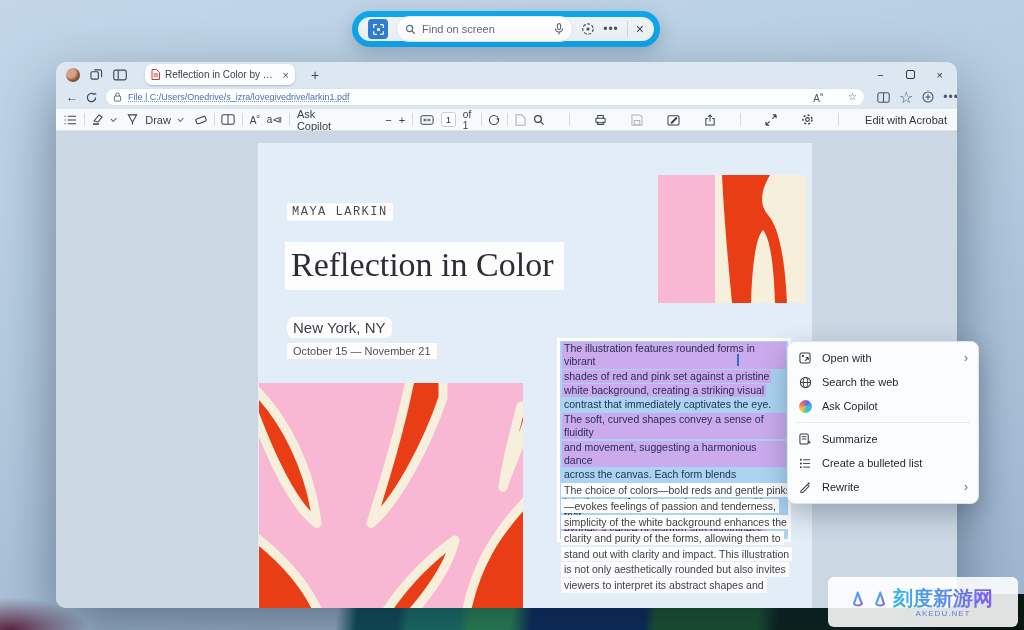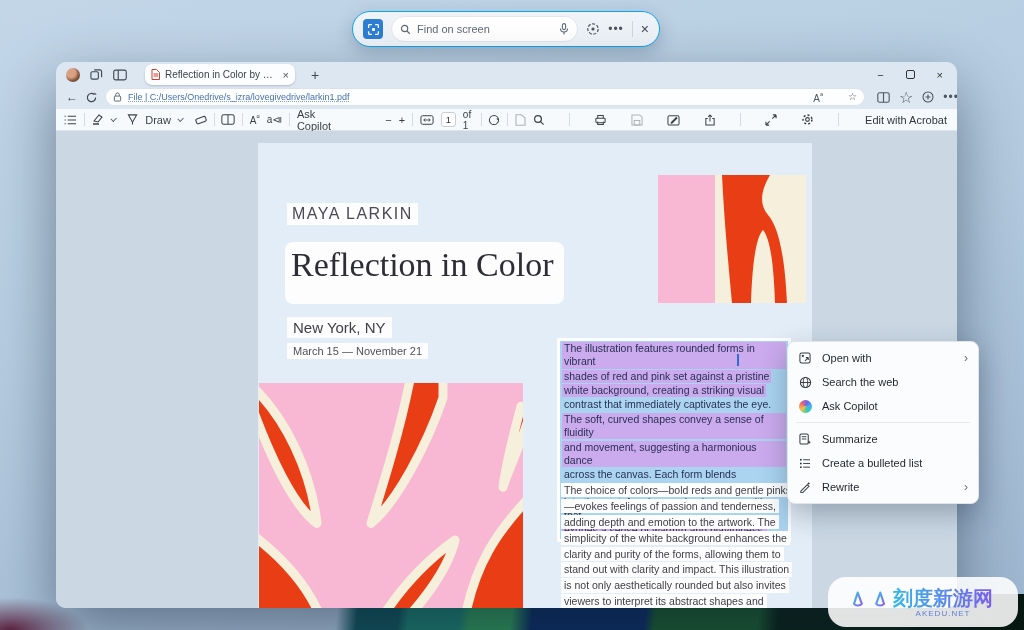--- a/index.html
+++ b/index.html
@@ -10,21 +10,21 @@
   
   .waves { position:absolute; left:0; right:0; bottom:0; height:36px;
     background:
       radial-gradient(120px 50px at 1% 100%, #5b2340 0%, rgba(91,35,64,0) 65%),
       linear-gradient(97deg, rgba(0,0,0,0) 0 33%, #12535c 35% 39%, #1d7a6e 40% 45%,
         #2f8f5a 46% 50%, #0d2f63 52% 63%, #1c5a33 64% 74%, #0b241a 76% 88%, #071812 90% 100%);
   }
 
   
   .find-bar { position:absolute; left:352px; top:11px; width:308px; height:36px;
-    background:#eef3f8; border:1px solid #0ea5e9; border-radius:18px;
+    background:#eef3f8; border:6px solid #0ea5e9; border-radius:18px;
     box-shadow:0 6px 18px rgba(30,50,80,.25); display:flex; align-items:center; padding:0 10px; gap:8px; }
   .fb-appicon { width:20px; height:20px; border-radius:4px; background:#2e7ed3; flex:0 0 auto;
     display:flex; align-items:center; justify-content:center; }
   .fb-search { flex:1; height:26px; background:#fff; border:1px solid #e2e7ed; border-radius:13px;
     display:flex; align-items:center; padding:0 8px; gap:6px; }
   .fb-search .ph { font-size:11px; color:#5f6b76; flex:1; }
   .fb-dots { font-size:12px; color:#4c565f; letter-spacing:1px; }
   .fb-sep { width:1px; height:16px; background:#cfd6dd; }
   .fb-x { font-size:14px; color:#3f4850; }
   .icon-btn { display:flex; align-items:center; justify-content:center; cursor:default; }
@@ -67,24 +67,24 @@
   .gray { opacity:.38; }
   .pt-zoomgap { width:58px; }
   .pt-right { margin-left:auto; display:flex; align-items:center; gap:24px; }
   .acrobat { font-size:11px; color:#30363c; margin:0 4px 0 2px; white-space:nowrap; }
 
   .viewer { flex:1; background:#cbd8e4; position:relative; overflow:hidden; }
   .page { position:absolute; left:202px; top:12px; width:554px; height:480px; background:#e3edf7; }
 
   .whitebox { background:#fdfdfe; display:inline-block; }
   .doc-author { position:absolute; left:29px; top:60px; padding:2px 5px;
-    font-family:Liberation Sans, sans-serif; font-size:16px; letter-spacing:1.5px; color:#4a4a52; }
-  .doc-title { position:absolute; left:27px; top:99px; padding:4px 10px 20px 6px;
-    font-family:"Liberation Serif", serif; font-size:34px; color:#2d2d35;border-radius:8px; }
-  .doc-loc { position:absolute; left:29px; top:174px; padding:2px 6px; font-size:15px; color:#3e3e46; }
+    font-family:Liberation Mono, monospace; font-size:12px; letter-spacing:1.5px; color:#4a4a52; }
+  .doc-title { position:absolute; left:27px; top:99px; padding:4px 10px 6px 6px;
+    font-family:"Liberation Serif", serif; font-size:34px; color:#2d2d35; }
+  .doc-loc { position:absolute; left:29px; top:174px; padding:2px 6px; font-size:15px; color:#3e3e46;border-radius:7px; }
   .doc-dates { position:absolute; left:29px; top:200px; padding:2px 6px; font-size:11px; color:#50505a; }
 
   .art { position:absolute; }
   .art-top { left:400px; top:32px; width:148px; height:128px; }
   .art-bottom { left:1px; top:240px; width:264px; height:240px; }
   .art svg { width:100%; height:100%; display:block; }
 
   .p1 { position:absolute; left:302px; top:198px; width:228px; background:#abd4f1; padding:1px 2px; }
   .p1 .ln { display:block; width:fit-content; font-size:10.5px; line-height:13.3px;
     color:#273055; padding:0 2px; margin-bottom:1.1px; }
@@ -103,21 +103,21 @@
   .ctx-item { height:24px; display:flex; align-items:center; gap:10px; padding:0 10px;
     font-size:11px; color:#1f2429; }
   .ctx-ic { width:14px; height:14px; flex:0 0 auto; display:flex; align-items:center; justify-content:center; }
   .ctx-label { flex:1; white-space:nowrap; }
   .ctx-short { font-size:10px; color:#6b7178; }
   .ctx-sub { font-size:12px; color:#6b7178; }
   .ctx-sep { height:1px; background:#e6e9ed; margin:4px 8px; }
 
   
   .wm { position:absolute; left:828px; top:577px; width:190px; height:50px;
-    background:rgba(255,255,255,.88); border-radius:18px; display:flex; align-items:center;
+    background:rgba(255,255,255,.88); border-radius:6px; display:flex; align-items:center;
     justify-content:center; gap:8px; padding:4px 8px; }
   .wm-txt { display:flex; flex-direction:column; align-items:center; }
   .wm-name { font-size:20px; font-weight:bold; line-height:22px;
     background:linear-gradient(90deg,#35b8e8,#7a5cf0); -webkit-background-clip:text;
     background-clip:text; color:transparent; white-space:nowrap; }
   .wm-site { font-size:8px; letter-spacing:1px; color:#5f7fd6; }
 
   svg.ic { display:block; }
 </style>
 </head>
@@ -355,21 +355,21 @@
       <span class="acrobat">Edit with Acrobat</span>
     </div>
   </div>
 
   <div class="viewer">
     <div class="page">
 
       <span class="whitebox doc-author">MAYA LARKIN</span>
       <span class="whitebox doc-title">Reflection in Color</span>
       <span class="whitebox doc-loc">New York, NY</span>
-      <span class="whitebox doc-dates">March 15 — November 21</span>
+      <span class="whitebox doc-dates">October 15 — November 21</span>
 
       <div class="art art-top">
         <svg viewBox="0 0 148 128" preserveAspectRatio="none">
           <rect width="148" height="128" fill="#f5efdb"></rect>
           <rect width="57" height="128" fill="#f8b7d3"></rect>
           <path fill="#e93d16" d="M64,0 L112,0 C104,14 100,28 110,40 C121,52 127,84 129,128 L117,128 C116,96 113,64 105,55 C97,63 94,96 93,128 L74,128 C70,86 66,42 64,0 Z"></path>
         </svg>
       </div>
 
       <div class="art art-bottom">
@@ -397,21 +397,20 @@
           <span class="ln blue">across the canvas. Each form blends seamlessly</span>
           <span class="ln blue">into the next, forming a cohesive composition that</span>
           <span class="ln purple">exudes a sense of warmth and playfulness.</span>
           <span class="caret"></span>
         </div>
       </div>
 
       <div class="p2">
         <span class="ln2">The choice of colors—bold reds and gentle pinks</span>
         <span class="ln2">—evokes feelings of passion and tenderness,</span>
-        <span class="ln2">adding depth and emotion to the artwork. The</span>
         <span class="ln2">simplicity of the white background enhances the</span>
         <span class="ln2">clarity and purity of the forms, allowing them to</span>
         <span class="ln2">stand out with clarity and impact. This illustration</span>
         <span class="ln2">is not only aesthetically rounded but also invites</span>
         <span class="ln2">viewers to interpret its abstract shapes and</span>
       </div>
 
     </div>
   </div>
 </div>

